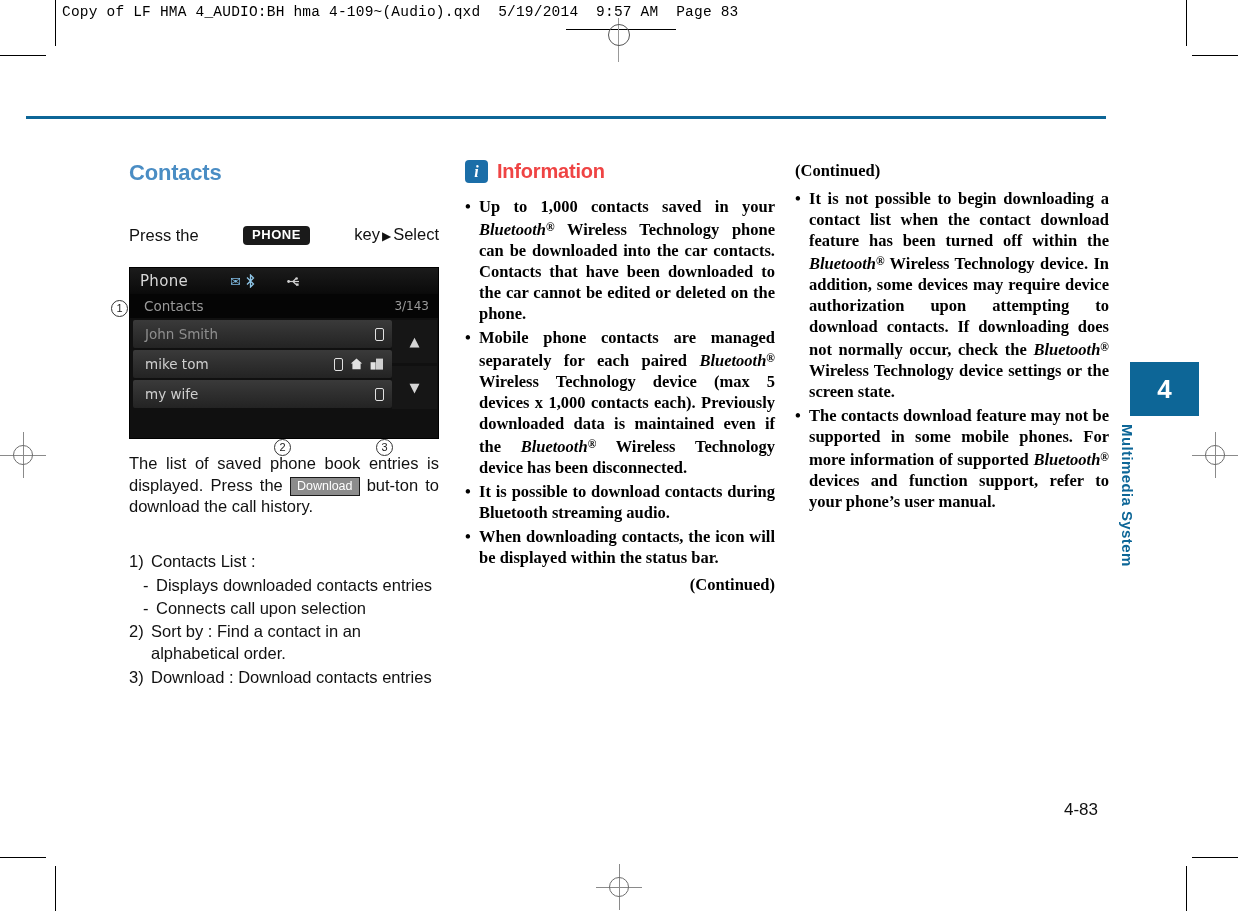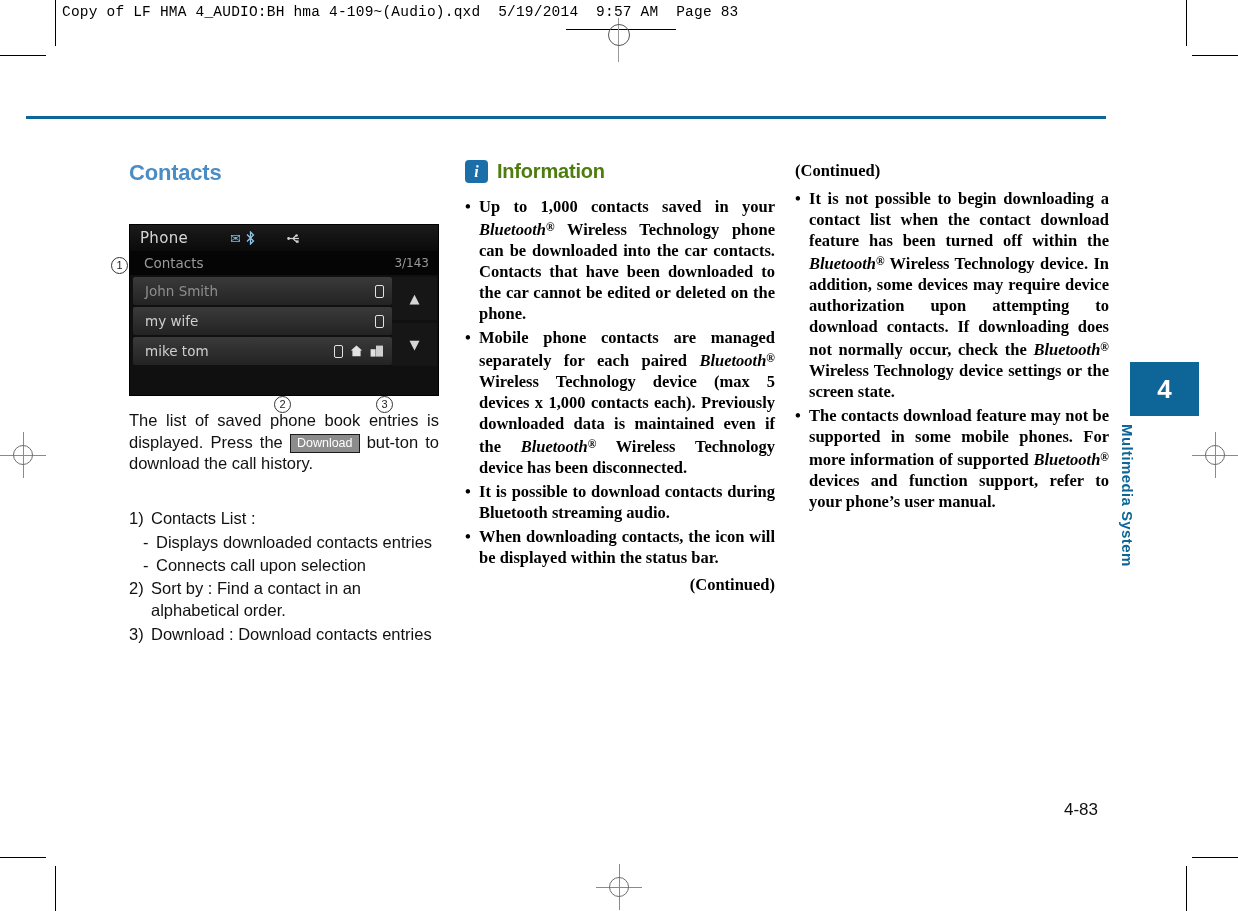--- a/index.html
+++ b/index.html
@@ -141,21 +141,21 @@
   .numlist .sub .dash { width: 13px; flex: none; }
   .numlist .sub .txt { flex: 1; text-align: justify; }
 
   
   .info-head { display: flex; align-items: center; gap: 9px; margin-bottom: 13px; }
   .info-icon {
     width: 23px; height: 23px; background: #1b6ea8; border-radius: 4px;
     color: #fff; font-family: "Liberation Serif", serif; font-style: italic;
     font-weight: bold; font-size: 16px; line-height: 23px; text-align: center;
   }
-  .info-title { font-size: 20px; font-weight: bold; color: #4d7c0f; letter-spacing: -.2px; }
+  .info-title { font-size: 20px; font-weight: bold; color: #ef4444; letter-spacing: -.2px; }
 
   .serif { font-family: "Liberation Serif", serif; font-weight: bold; color:#000; }
   .bullets { font-size: 16.5px; line-height: 21px; }
   .bullets .b { display: flex; margin-bottom: 3px; }
   .bullets .b .dot { width: 14px; flex: none; }
   .bullets .b .txt { flex: 1; text-align: justify; text-justify: inter-word; }
   .bullets .plain { margin-left: 14px; text-align: justify; margin-bottom: 3px; }
   .bt-mark { font-style: italic; }
   .cont-right { text-align: right; margin-top: 6px; }
   .cont-top { margin-bottom: 7px; }
@@ -214,20 +214,27 @@
       <div class="c"></div>
   </div>
 
   <div class="blue-rule"></div>
 
   <div class="col col-1">
 
     <h1 class="section-title">Contacts</h1>
 
     <div class="press-line">
+      <div class="l1">
+        <span>Press   the</span>
+        <span class="key-badge">PHONE</span>
+        <span>
+          <span>key</span><span class="arrow-glyph">▶</span><span>Select</span>
+        </span>
+      </div>
     </div>
 
     <div class="shot-wrap">
       <div class="callout c1">1</div>
       <div class="callout c2">2</div>
       <div class="callout c3">3</div>
 
       <div class="device">
         <div class="dev-status">
           <span class="title">Phone</span>
@@ -256,39 +263,39 @@
           <div class="dev-list">
 
             <div class="dev-row dim">
               <span class="nm">John Smith</span>
               <span class="icons">
                 <span class="ic ic-phone"></span>
               </span>
             </div>
 
             <div class="dev-row">
-              <span class="nm">my wife</span>
-              <span class="icons">
-                <span class="ic ic-phone"></span>
-              </span>
-            </div>
-
-            <div class="dev-row">
               <span class="nm">mike tom</span>
               <span class="icons">
                 <span class="ic ic-phone"></span>
                 <svg width="13" height="12" viewBox="0 0 13 12">
                   <path d="M6.5 0.5 L12.2 5.6 L10.6 5.6 L10.6 11.3 L2.4 11.3 L2.4 5.6 L0.8 5.6 Z" fill="#e2e2e2"></path>
                 </svg>
                 <svg width="14" height="12" viewBox="0 0 14 12">
                   <rect x="0.6" y="4.2" width="5" height="7.4" fill="#e2e2e2"></rect>
                   <rect x="6" y="0.6" width="7" height="11" fill="#cfcfcf"></rect>
                 </svg>
               </span>
             </div>
+
+            <div class="dev-row">
+              <span class="nm">my wife</span>
+              <span class="icons">
+                <span class="ic ic-phone"></span>
+              </span>
+            </div>
           </div>
 
           <div class="scrollcol">
             <div class="sc-btn">▲</div>
             <div class="sc-btn">▼</div>
           </div>
         </div>
 
       </div>
     </div>

